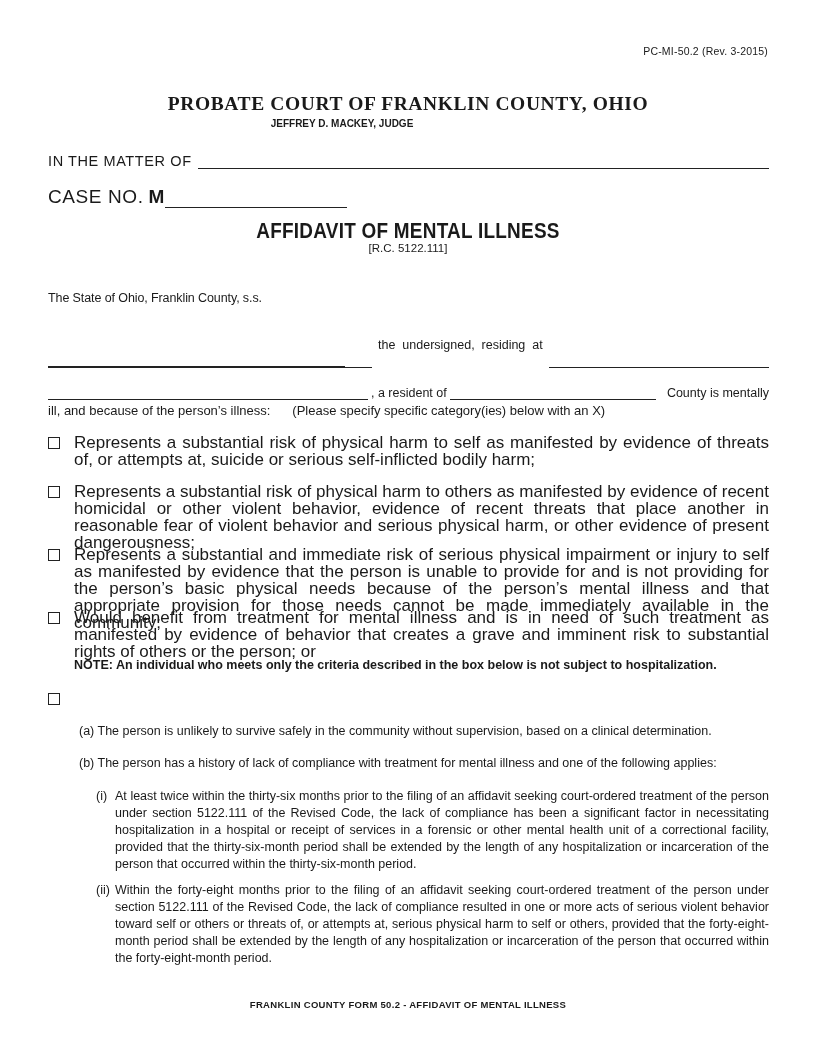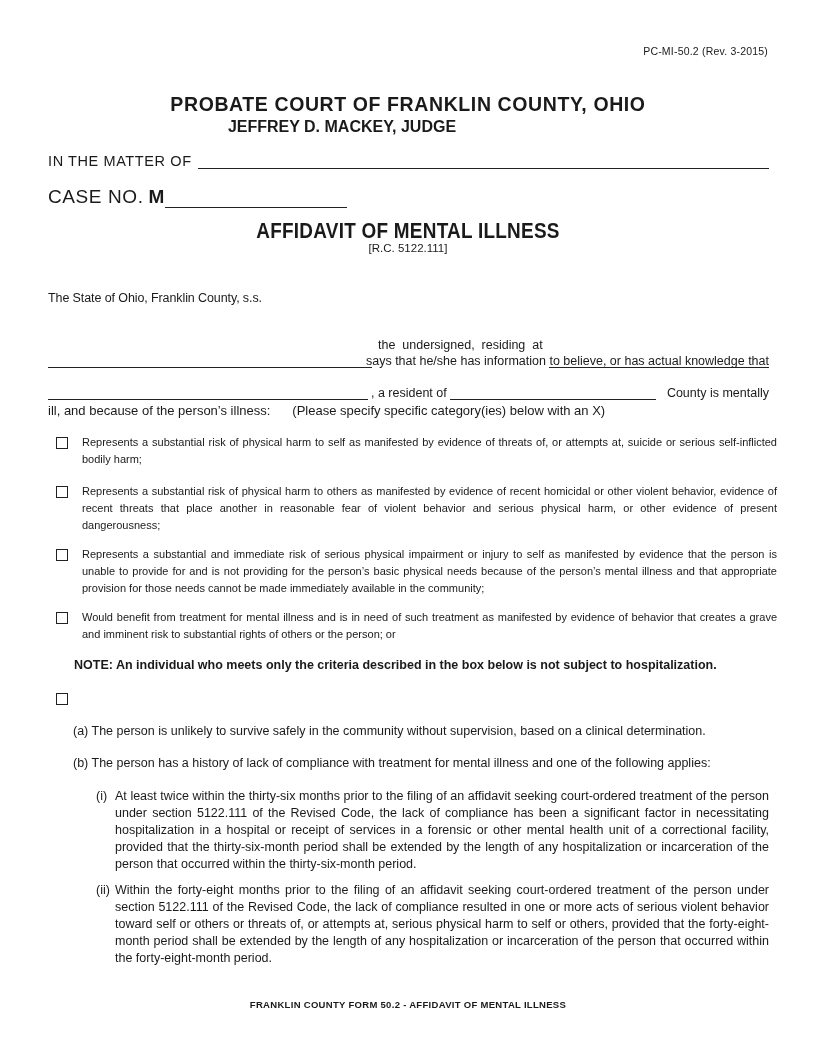--- a/index.html
+++ b/index.html
@@ -1,44 +1,44 @@
 <!DOCTYPE html>
 <html><head>
 <meta charset="utf-8">
 <style>
   html, body { margin: 0; padding: 0; background: #ffffff; }
   body { width: 816px; height: 1056px; position: relative; overflow: hidden;
          font-family: "Liberation Sans", sans-serif; color: #1a1a1a; }
   .abs { position: absolute; }
   .form-id { top: 45px; right: 48px; font-size: 10.5px; letter-spacing: 0.2px; }
   .court-title { top: 93px; left: 0; width: 816px; text-align: center; font-weight: bold;
-                 font-size: 19.5px; letter-spacing: 0.6px; }
-  .judge { top: 118px; left: 0; width: 684px; text-align: center; font-weight: bold; font-size: 16px; }
+                 font-size: 19.5px; letter-spacing: 0.6px; font-family: Liberation Serif, serif; }
+  .judge { top: 118px; left: 0; width: 684px; text-align: center; font-weight: bold; font-size: 10px; }
   .matter { top: 153px; left: 48px; font-size: 14.5px; letter-spacing: 0.6px; display: flex; align-items: flex-end; width: 721px; }
   .matter .line { flex: 1; border-bottom: 1px solid #222; margin-left: 6px; height: 14px; }
   .caseno { top: 186px; left: 48px; font-size: 19px; letter-spacing: 0.6px; display: flex; align-items: flex-end; }
   .caseno b { margin-left: 5px; }
   .caseno .line { width: 182px; border-bottom: 1px solid #222; height: 14px; }
   .aff-title { top: 218px; left: 0; width: 816px; text-align: center; font-weight: bold;
                font-size: 22px; transform: scaleX(0.86); letter-spacing: 0.3px; }
   .rc { top: 242px; left: 0; width: 816px; text-align: center; font-size: 11.5px; }
   .body-text { font-size: 12.5px; letter-spacing: -0.1px; }
   .state { top: 291px; left: 48px; text-align: center; }
   .fill-row { left: 48px; width: 721px; display: flex; align-items: flex-end; font-size: 12.5px; }
   .fill-row .ln { border-bottom: 1px solid #222; height: 12px; }
   .row1 { top: 322px; }
   .row2 { top: 354px; }
   .row3 { top: 386px; }
   .ill { top: 403px; left: 48px; font-size: 13px; }
   .ill .gap { display: inline-block; width: 22px; }
-  .item { left: 56px; width: 721px; display: flex; font-size: 11px; line-height: 17px; }
+  .item { left: 48px; width: 721px; display: flex; font-size: 17px; line-height: 17px; }
   .chk { width: 10px; height: 10px; border: 1px solid #222; margin-top: 3px; flex: 0 0 auto; margin-right: 14px; }
   .item .txt { flex: 1; text-align: justify; }
   .note { top: 658px; left: 74px; font-size: 12.5px; font-weight: bold; }
-  .sub { left: 73px; font-size: 12.5px; }
+  .sub { left: 79px; font-size: 12.5px; }
   .roman { left: 96px; width: 673px; display: flex; font-size: 12.5px; line-height: 17px; }
   .roman .lbl { width: 19px; flex: 0 0 auto; }
   .roman .txt { flex: 1; text-align: justify; }
   .footer { top: 999px; left: 0; width: 816px; text-align: center; font-size: 9.5px; font-weight: bold; letter-spacing: 0.3px; line-height: 12px; }
 </style>
 </head>
 <body>
 
 <div class="abs form-id">PC-MI-50.2 (Rev. 3-2015)</div>
 <div class="abs court-title">PROBATE COURT OF FRANKLIN COUNTY, OHIO</div>
@@ -61,21 +61,20 @@
 <div class="abs body-text state">The State of Ohio, Franklin County, s.s.</div>
 
 <div class="abs fill-row row1">
   <span class="ln" style="width:324px"></span>
   <span style="margin:16px 6px; white-space:pre">the  undersigned,  residing  at</span>
   <span class="ln" style="flex:1"></span>
 </div>
 
 <div class="abs fill-row row2">
   <span class="ln" style="width:297px"></span>
-  <span style="margin-left:3px; flex:1; text-align:right">says that he/she has information to believe, or has actual knowledge that</span>
 </div>
 
 <div class="abs fill-row row3">
   <span class="ln" style="width:320px"></span>
   <span style="margin:0 3px">, a resident of</span>
   <span class="ln" style="width:206px"></span>
   <span style="margin-left:3px; flex:1; text-align:right">County is mentally</span>
 </div>
 
 <div class="abs ill">

